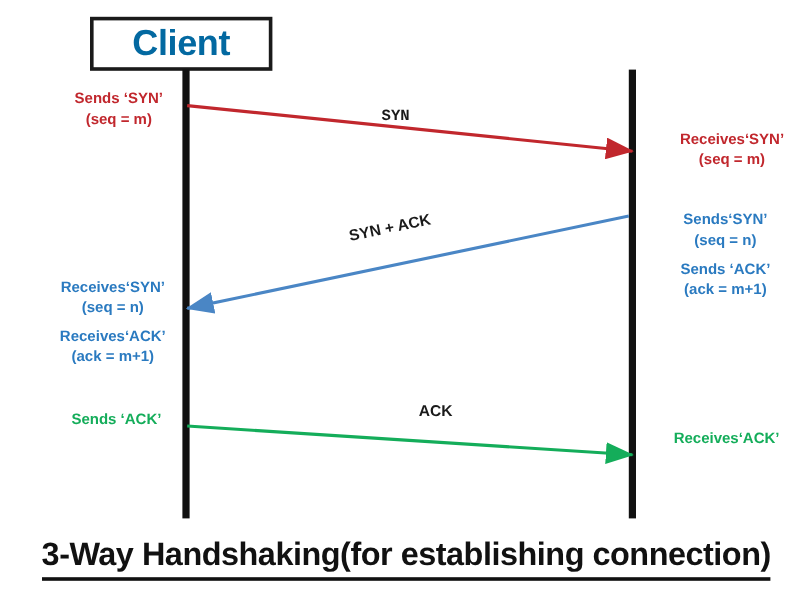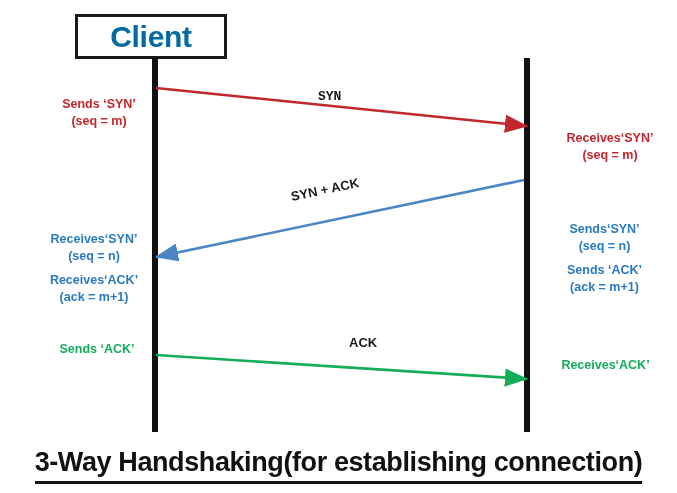--- a/index.html
+++ b/index.html
@@ -70,28 +70,28 @@
 
   .arrow-label {
     position: absolute;
     font-weight: bold;
     font-size: 13px;
     color: #1a1a1a;
     white-space: nowrap;
   }
 
   
-  .c-red   { color: #c1272d; margin-top: 22px; }
+  .c-red   { color: #c1272d; }
   .c-blue  { color: #2a7ac0; }
   .c-green { color: #14ad5a; }
 
   
   #note-client-syn      { left: 34px;  top: 74px;  width: 130px; }
   #note-server-syn      { left: 545px; top: 108px; width: 130px; }
-  #note-server-synack   { left: 537px; top: 175px; width: 135px; margin-top: 46px; }
+  #note-server-synack   { left: 537px; top: 175px; width: 135px; }
   #note-client-synack   { left: 26px;  top: 231px; width: 136px; }
   #note-client-ack      { left: 32px;  top: 341px; width: 130px; }
   #note-server-ack      { left: 538px; top: 357px; width: 135px; }
 
   #label-syn     { left: 318px; top: 89px; font-family: Liberation Mono, monospace; }
   #label-synack  { left: 291px; top: 189px; transform: rotate(-11.7deg); transform-origin: left center; }
   #label-ack     { left: 349px; top: 335px; }
 
   
   #caption {

